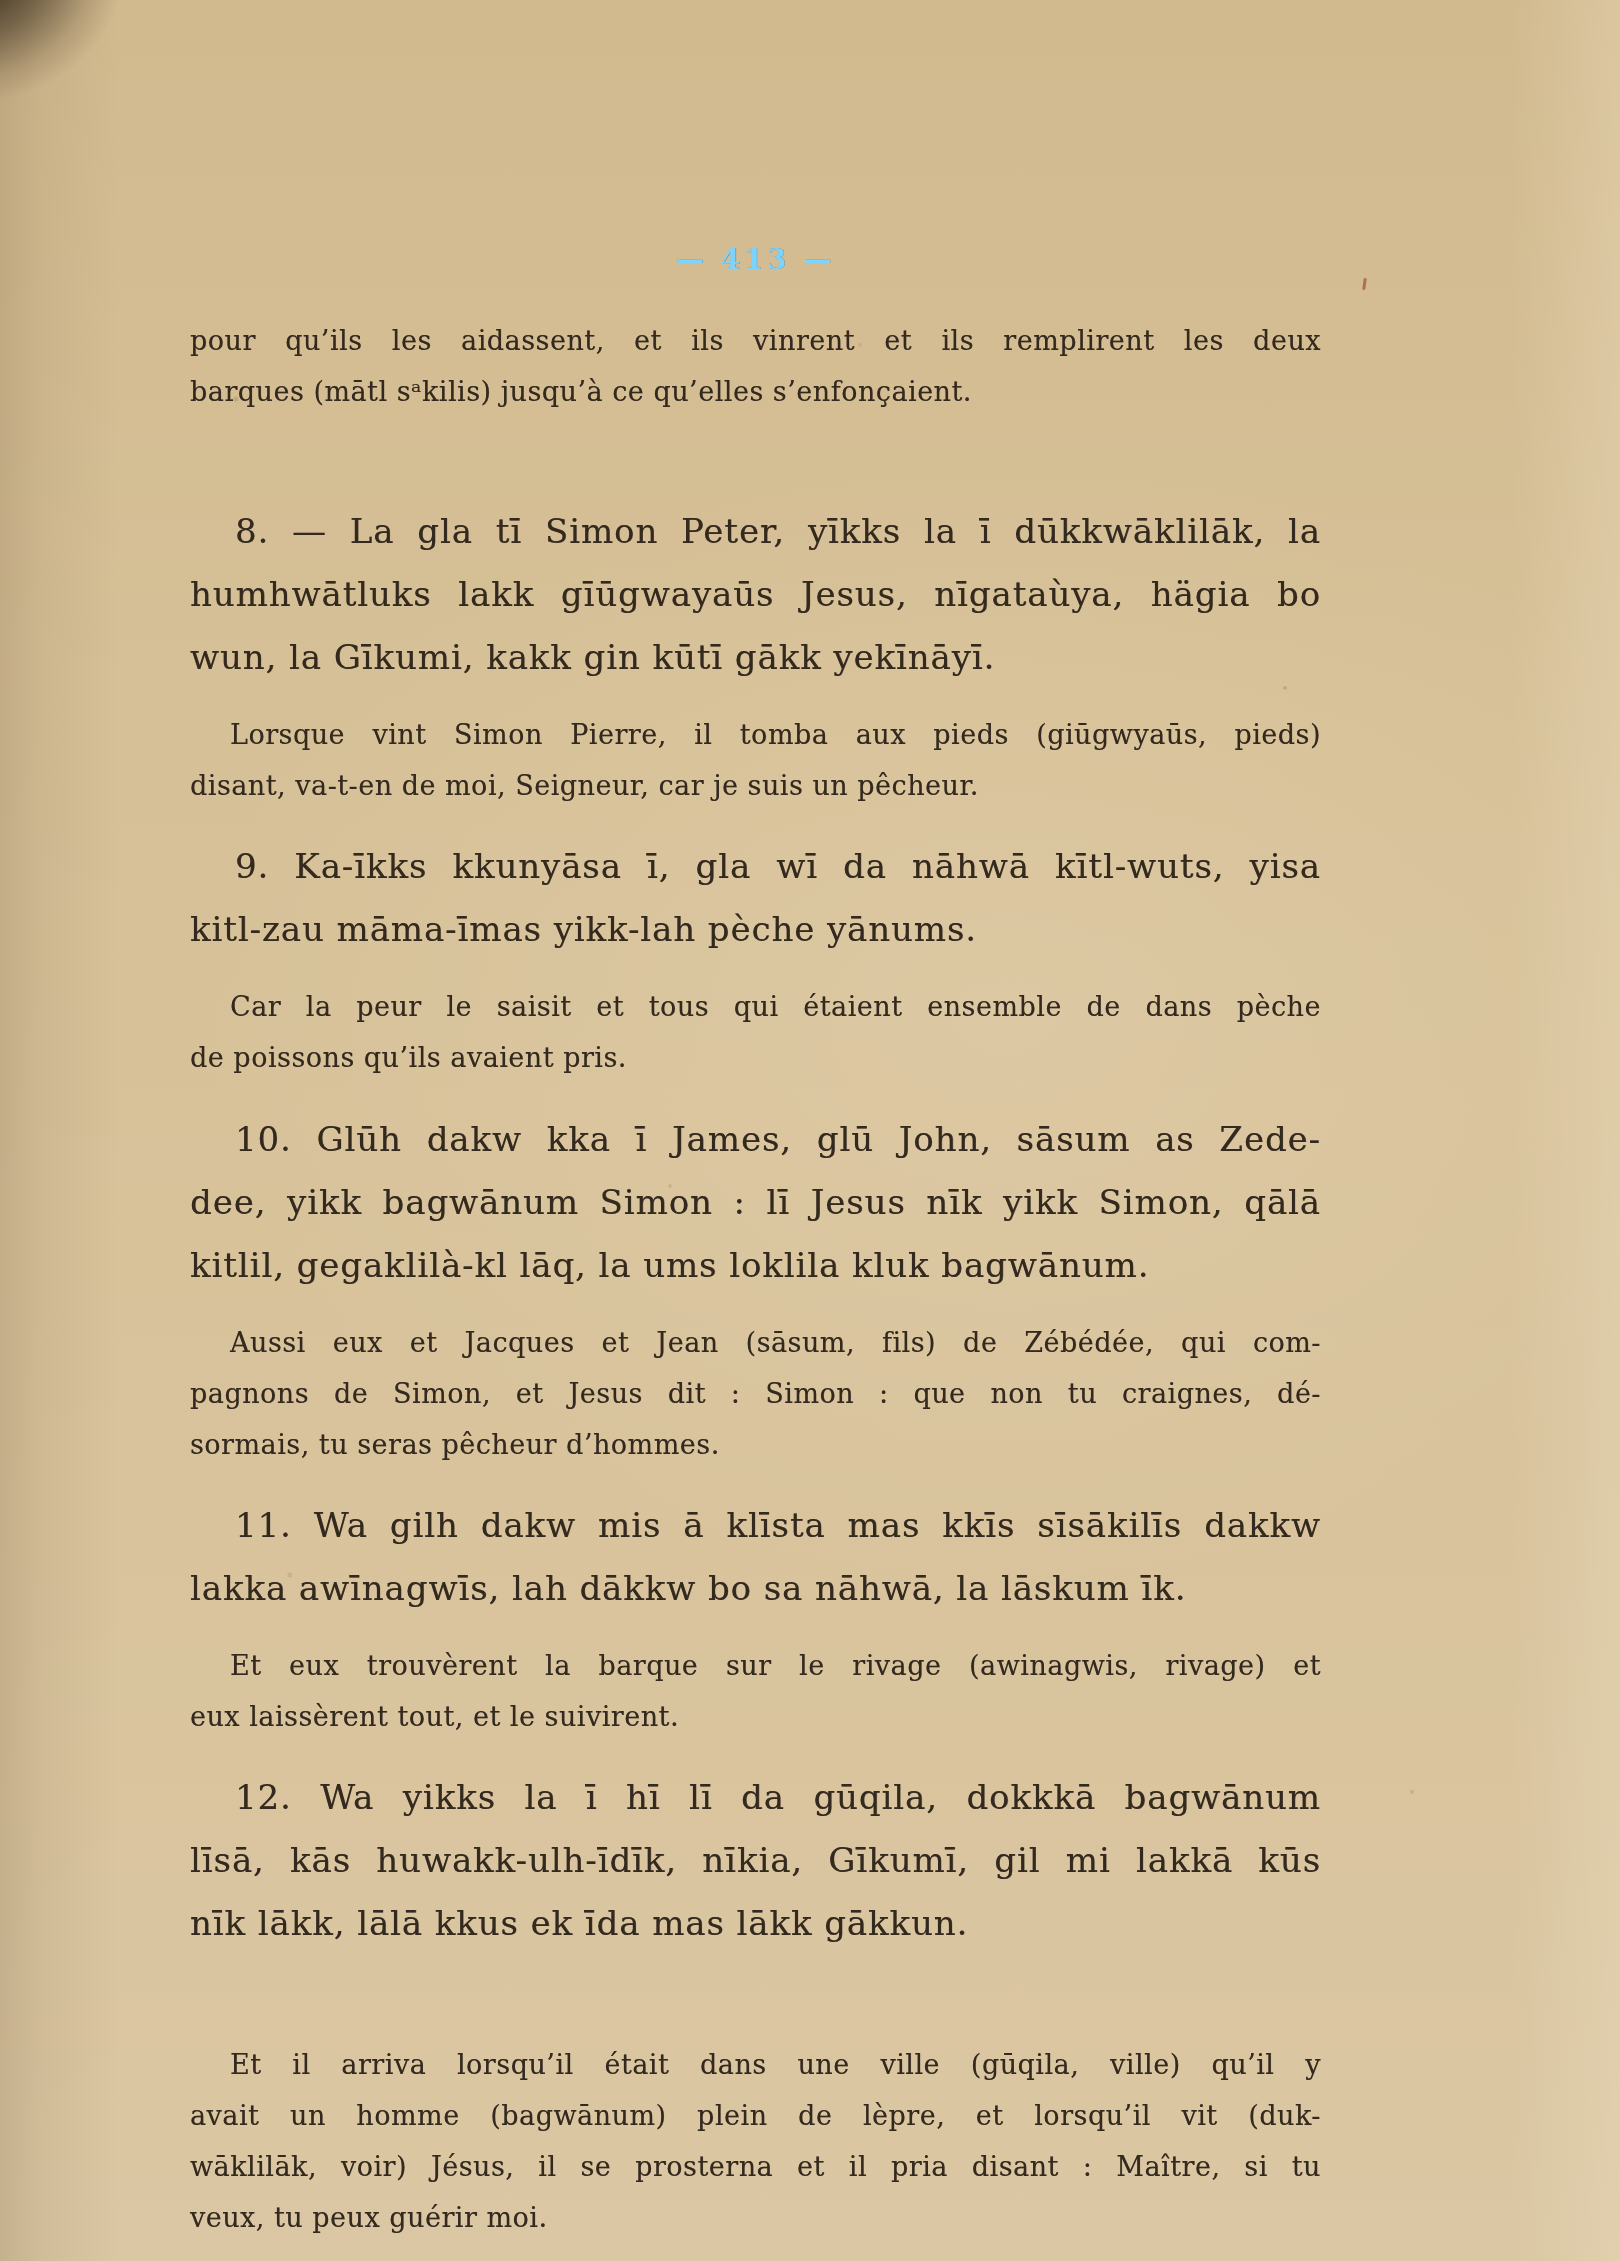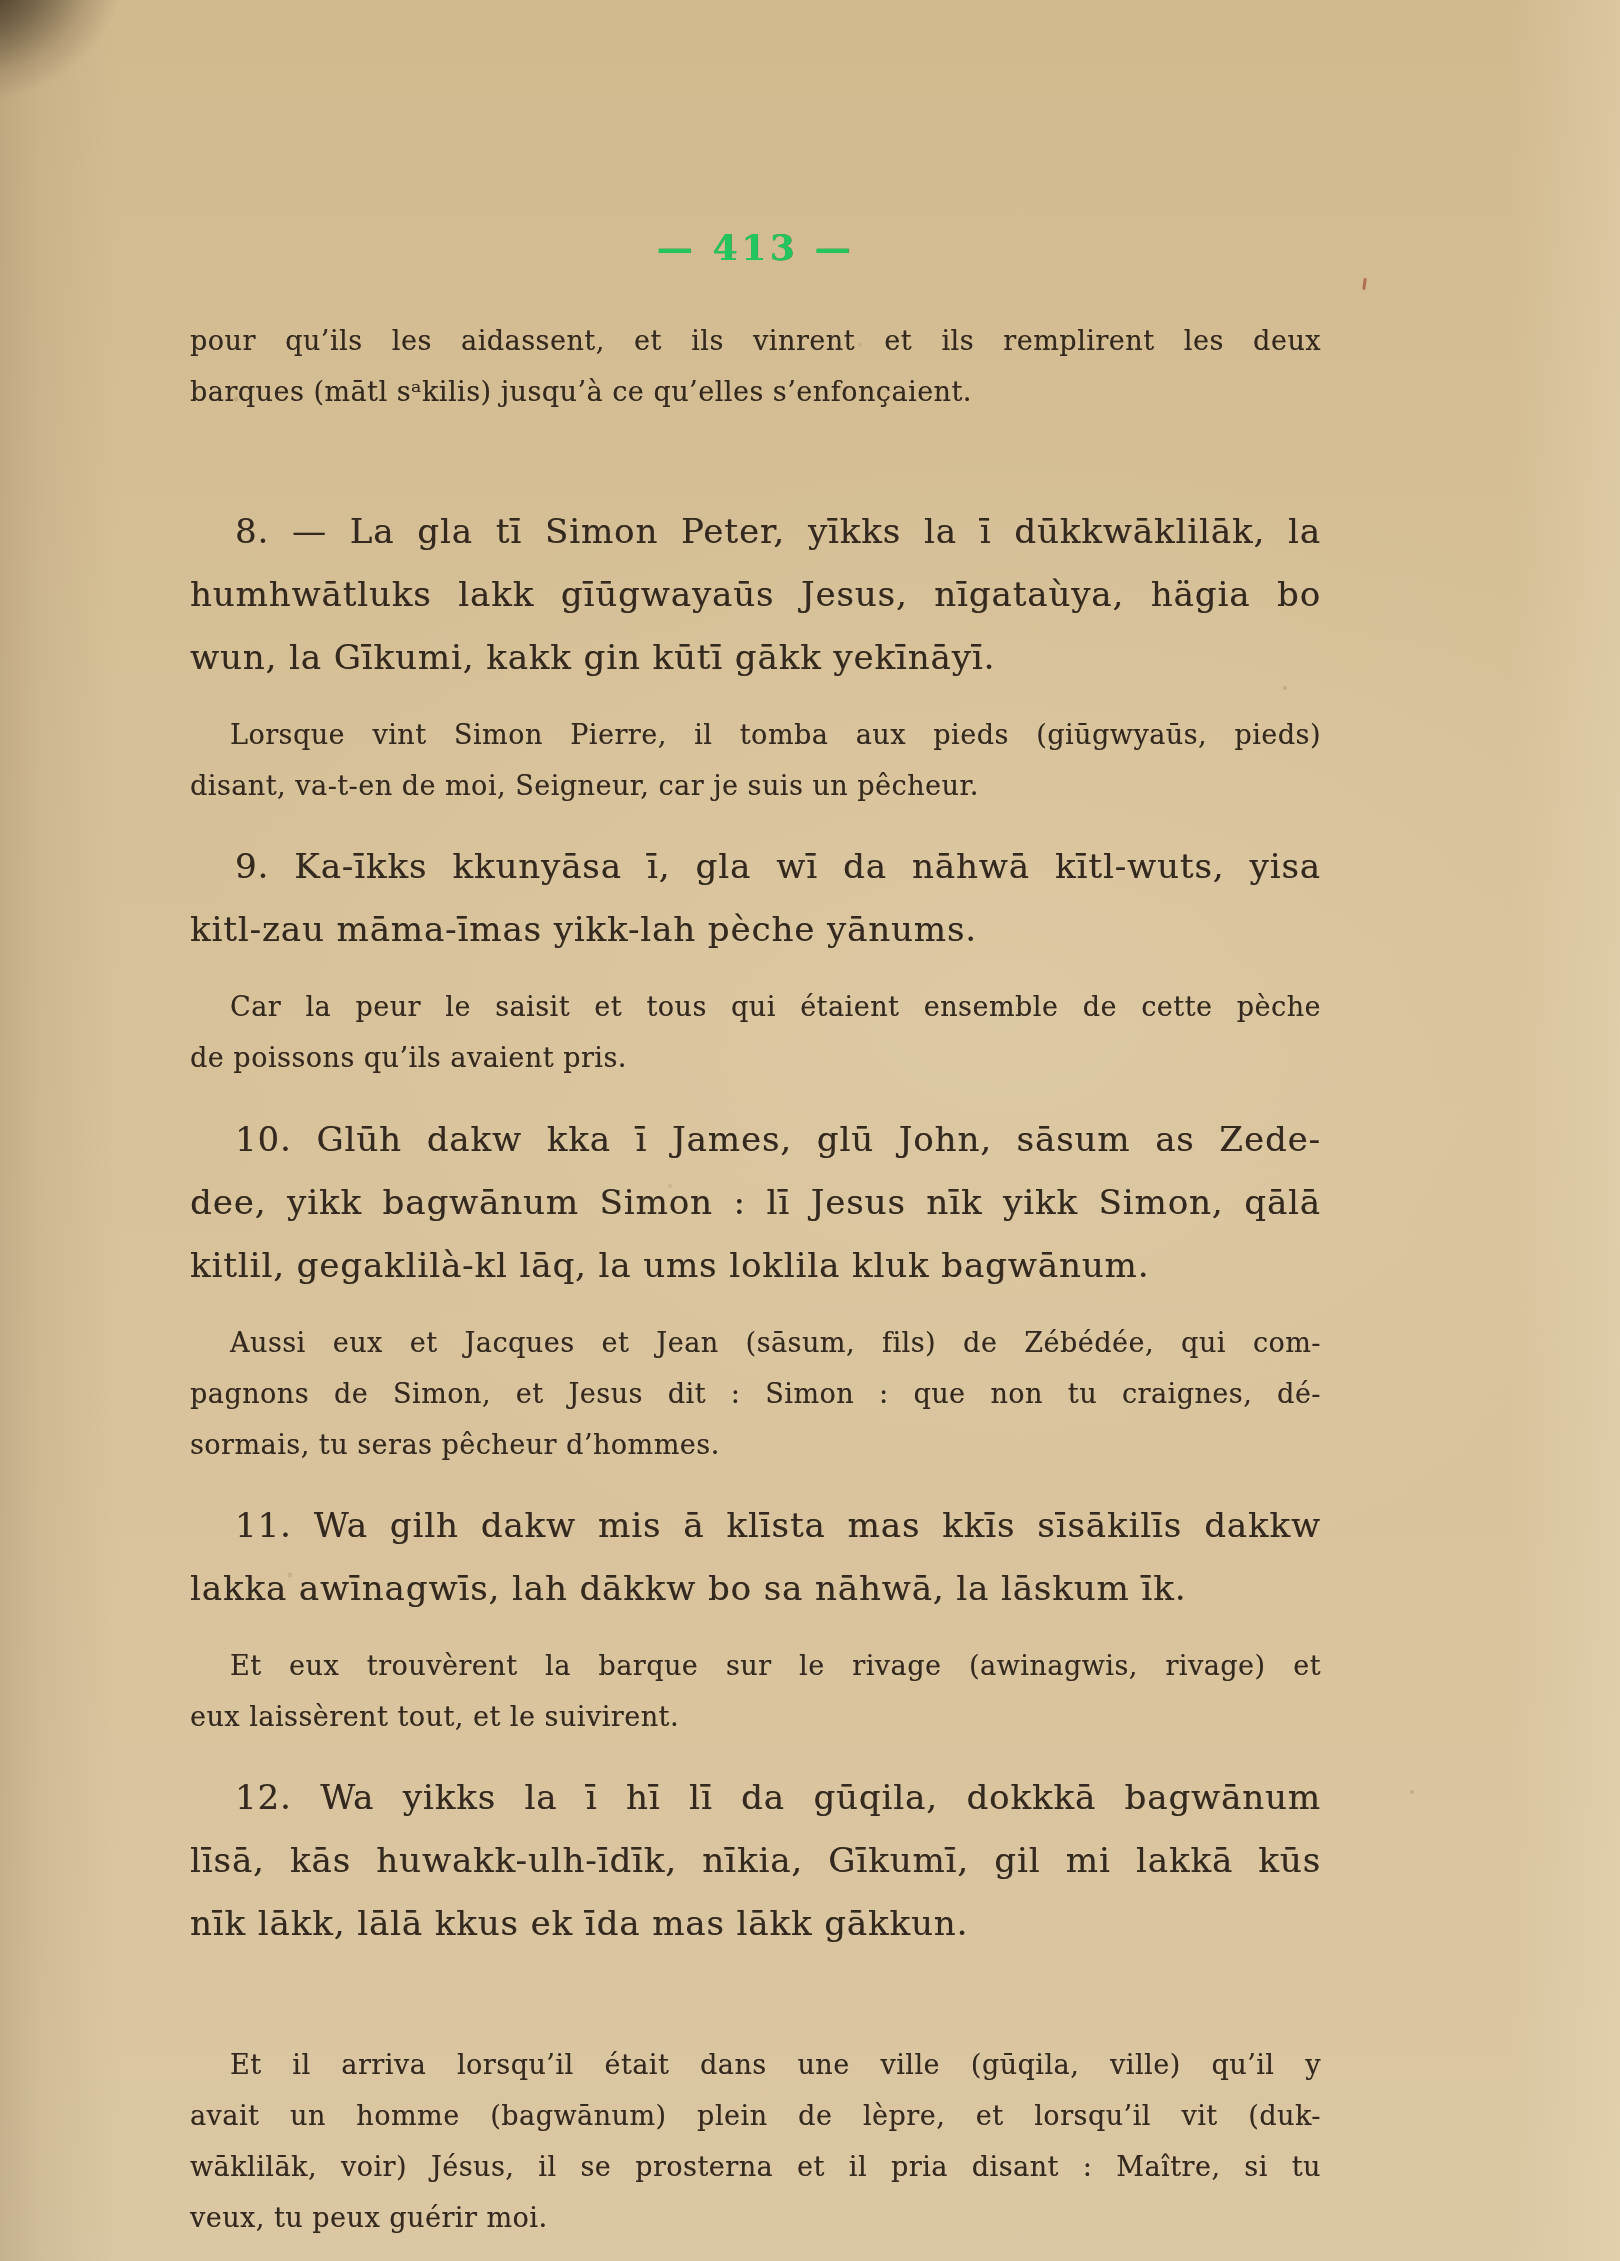--- a/index.html
+++ b/index.html
@@ -40,23 +40,23 @@
       443px 2316px 0 1.4px rgba(124,96,58,0.18),
       1076px 2451px 0 0.9px rgba(110,86,52,0.16),
       859px 344px 0 0.9px rgba(124,96,58,0.15);
   }
   
   #column{
     position:absolute;left:190px;top:0;width:1131px;height:100%;
     color:#33291e;
   }
   .pagenum{
-    position:absolute;top:229px;width:100%;
-    text-align:center;font-size:36px;line-height:36px;font-weight:bold;
-    letter-spacing:3.6px;color:#22c55e;
+    position:absolute;top:242px;width:100%;
+    text-align:center;font-size:28px;line-height:36px;font-weight:bold;
+    letter-spacing:3.6px;color:#7dd3fc;
     text-shadow:0.3px 0 0 rgba(46,38,27,0.55);
   }
   .block{position:absolute;left:0;width:100%;}
   .native{font-size:34px;line-height:63px;letter-spacing:0.9px;
     text-shadow:0.3px 0 0 rgba(51,41,30,0.50);}
   .french{font-size:27px;line-height:51px;letter-spacing:0.5px;
     text-shadow:0.2px 0 0 rgba(51,41,30,0.45);}
   .line{text-align:justify;text-align-last:justify;white-space:normal;}
   .line.last{text-align-last:left;}
   .line.first{text-indent:45px;}
@@ -96,21 +96,21 @@
     <div class="block french p-s8f">
       <div class="line first">Lorsque vint Simon Pierre, il tomba aux pieds (giūgwyaūs, pieds)</div>
       <div class="line last">disant, va-t-en de moi, Seigneur, car je suis un pêcheur.</div>
     </div>
 
     <div class="block native p-s9n">
       <div class="line first">9. Ka-īkks kkunyāsa ī, gla wī da nāhwā kītl-wuts, yisa</div>
       <div class="line last">kitl-zau māma-īmas yikk-lah pèche yānums.</div>
     </div>
     <div class="block french p-s9f">
-      <div class="line first">Car la peur le saisit et tous qui étaient ensemble de cette pèche</div>
+      <div class="line first">Car la peur le saisit et tous qui étaient ensemble de dans pèche</div>
       <div class="line last">de poissons qu’ils avaient pris.</div>
     </div>
 
     <div class="block native p-s10n">
       <div class="line first">10. Glūh dakw kka ī James, glū John, sāsum as Zede-</div>
       <div class="line">dee, yikk bagwānum Simon : lī Jesus nīk yikk Simon, qālā</div>
       <div class="line last">kitlil, gegaklilà-kl lāq, la ums loklila kluk bagwānum.</div>
     </div>
     <div class="block french p-s10f">
       <div class="line first">Aussi eux et Jacques et Jean (sāsum, fils) de Zébédée, qui com-</div>

